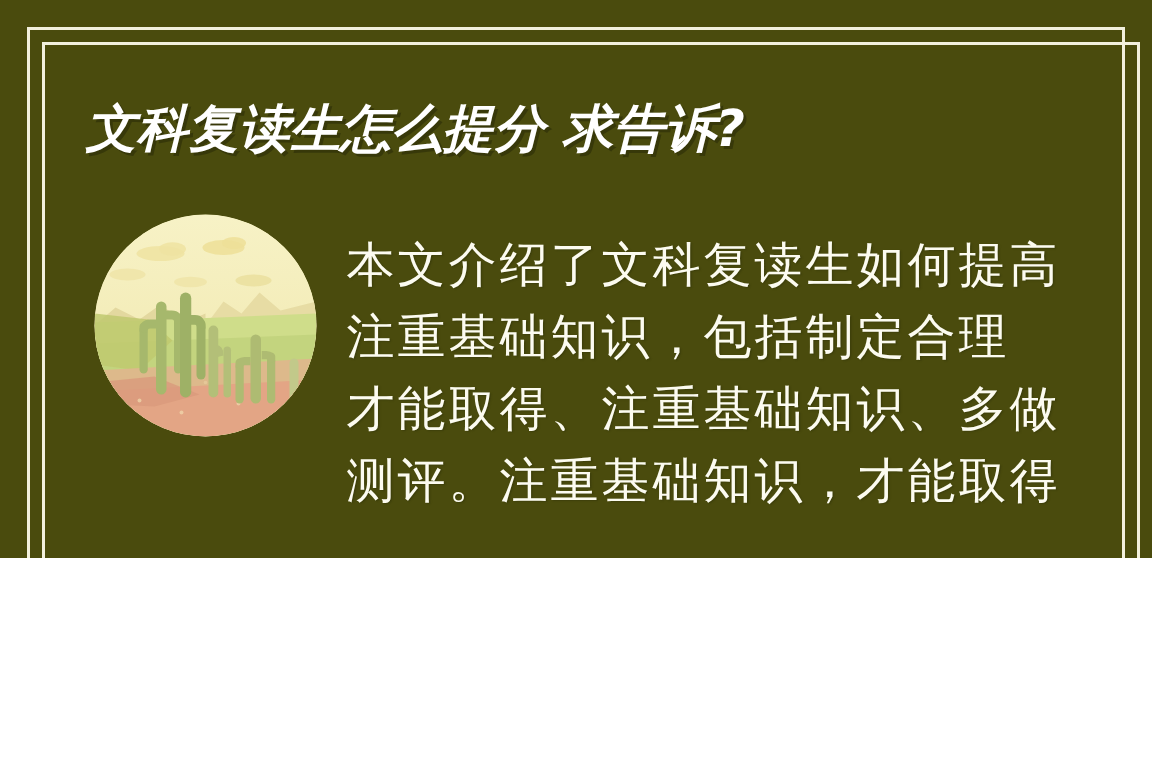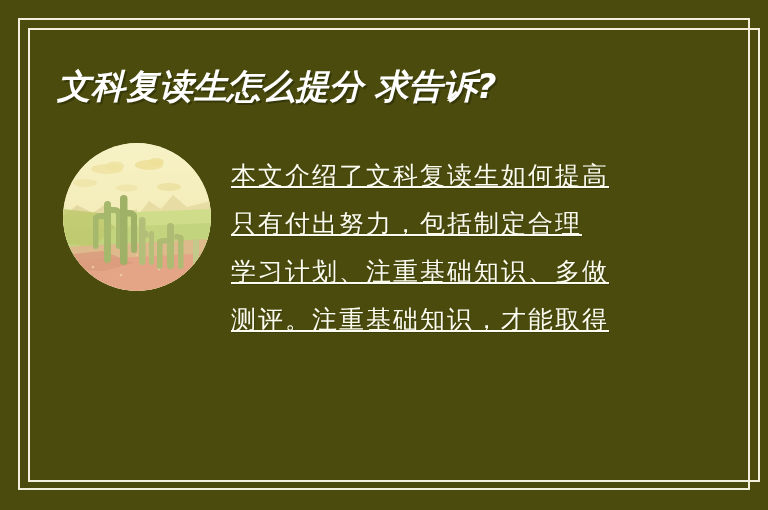--- a/index.html
+++ b/index.html
@@ -9,21 +9,21 @@
   body {
     width: 768px;
     height: 510px;
     overflow: hidden;
     font-family: "Liberation Sans", sans-serif;
   }
 
   #card {
     position: relative;
     width: 768px;
-    height: 510px;
+    height: 372px;
     background: #4a4b0d;
     overflow: hidden;
   }
 
   
   .frame-outer {
     position: absolute;
     left: 18px;
     top: 18px;
     width: 732px;   
@@ -73,29 +73,28 @@
   #thumb svg { display: block; width: 148px; height: 148px; }
 
   
   #summary {
     position: absolute;
     left: 231px;
     top: 152px;
     width: 420px;
   }
   #summary .line {
-    font-size: 25px;
+    font-size: 32px;
     line-height: 48px;
     height: 48px;
     color: #fcfbf0;
     letter-spacing: 2.0px;
     white-space: nowrap;
     font-family: "DejaVu Sans", "Liberation Sans", sans-serif;
     text-shadow: 1px 1px 1px rgba(40,42,8,0.35);
-    text-decoration: underline;
   }
 </style>
 </head>
 <body>
 
 <div id="card">
 
   <div class="frame-outer"></div>
   <div class="frame-inner"></div>
 
@@ -169,18 +168,18 @@
         <g fill="#c2c98a">
           <rect x="130" y="96" width="6" height="34" rx="3"></rect>
           <rect x="139" y="108" width="5" height="22" rx="2.5"></rect>
         </g>
       </g>
     </svg>
   </div>
 
   <div id="summary">
     <div class="line">本文介绍了文科复读生如何提高</div>
-    <div class="line">只有付出努力，包括制定合理</div>
-    <div class="line">学习计划、注重基础知识、多做</div>
+    <div class="line">注重基础知识，包括制定合理</div>
+    <div class="line">才能取得、注重基础知识、多做</div>
     <div class="line">测评。注重基础知识，才能取得</div>
   </div>
 
 </div>
 
 </body></html>

